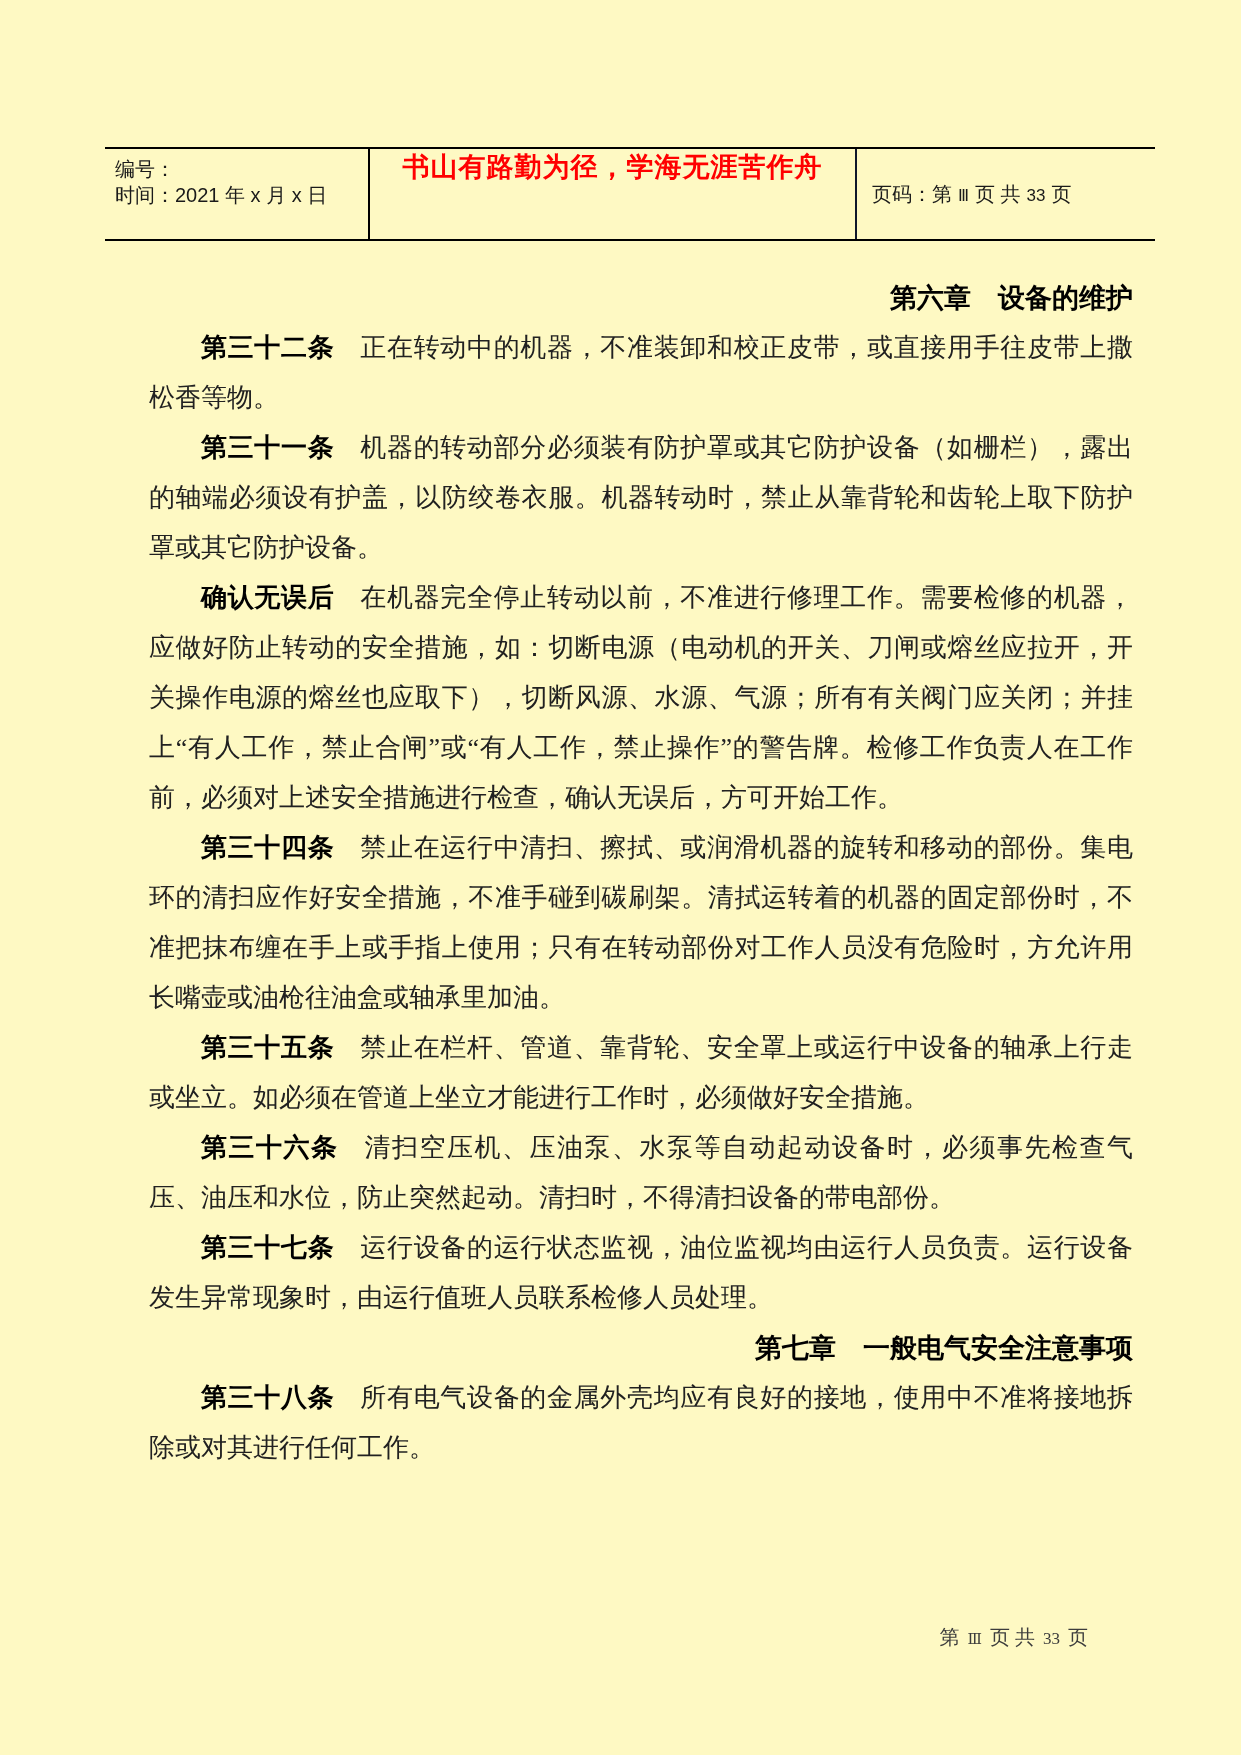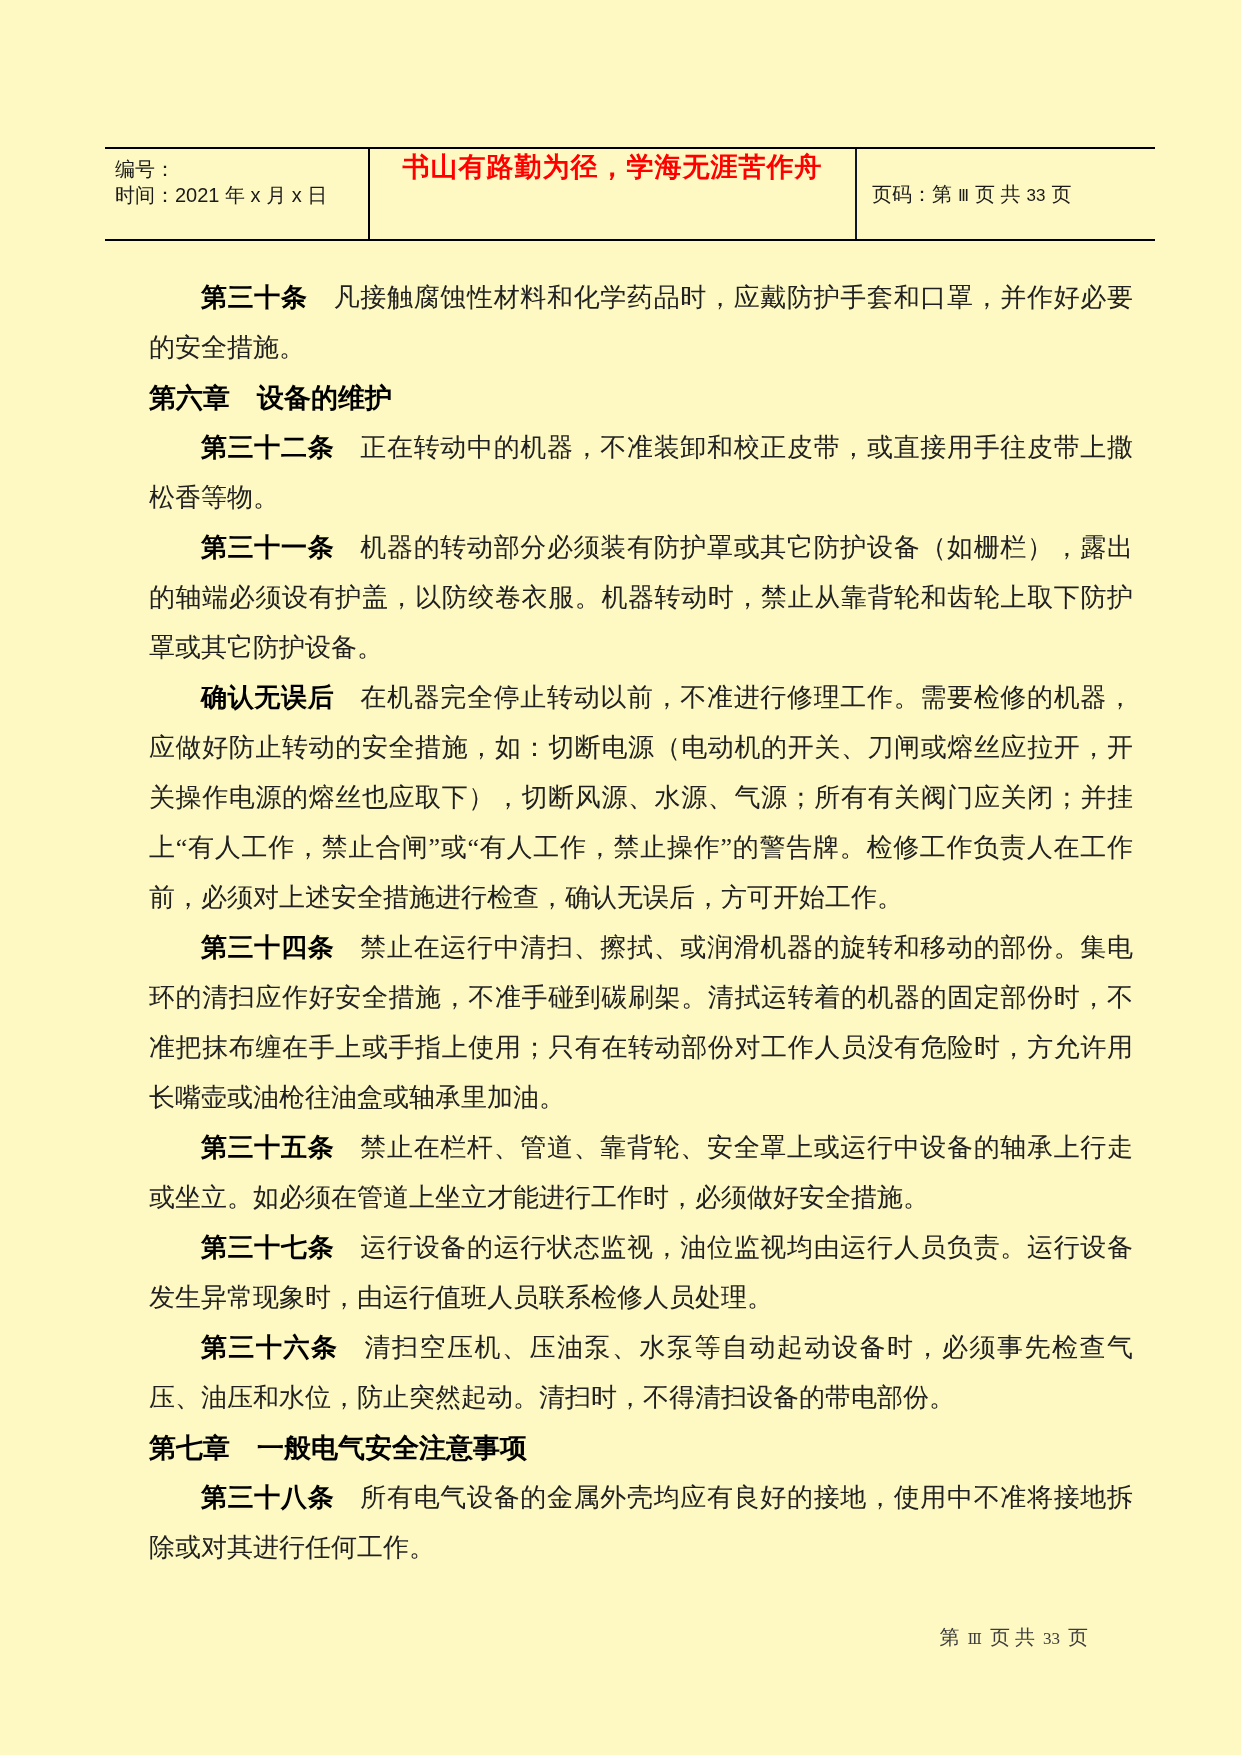--- a/index.html
+++ b/index.html
@@ -77,21 +77,21 @@
   .document-body p.article {
     margin: 0;
     text-indent: 52px;
   }
   .article-num {
     font-weight: 700;
     color: #000;
     margin-right: 26px;
   }
   .chapter-heading {
-    text-align: left;
+    text-align: right;
     font-family: "Liberation Sans", "DejaVu Sans", sans-serif;
     font-weight: 700;
     font-size: 27px;
     color: #000;
   }
 
   
   .page-footer {
     position: absolute;
     top: 1624px;
@@ -123,29 +123,28 @@
       <span class="motto" style="color: rgb(255, 0, 0);">书山有路勤为径，学海无涯苦作舟</span>
     </div>
     <div class="hcell hcell-right">
       <span class="pg">
         <span>页码：第</span><span class="roman">Ⅲ</span><span>页 共</span><span class="digits">33</span><span>页</span>
       </span>
     </div>
   </div>
 
   <div class="document-body">
-      <p class="article"><span class="article-num">第三十条</span>凡接触腐蚀性材料和化学药品时，应戴防护手套和口罩，并作好必要的安全措施。</p>
       <div class="chapter-heading">第六章　设备的维护</div>
       <p class="article"><span class="article-num">第三十二条</span>正在转动中的机器，不准装卸和校正皮带，或直接用手往皮带上撒松香等物。</p>
       <p class="article"><span class="article-num">第三十一条</span>机器的转动部分必须装有防护罩或其它防护设备（如栅栏），露出的轴端必须设有护盖，以防绞卷衣服。机器转动时，禁止从靠背轮和齿轮上取下防护罩或其它防护设备。</p>
       <p class="article"><span class="article-num">确认无误后</span>在机器完全停止转动以前，不准进行修理工作。需要检修的机器，应做好防止转动的安全措施，如：切断电源（电动机的开关、刀闸或熔丝应拉开，开关操作电源的熔丝也应取下），切断风源、水源、气源；所有有关阀门应关闭；并挂上“有人工作，禁止合闸”或“有人工作，禁止操作”的警告牌。检修工作负责人在工作前，必须对上述安全措施进行检查，确认无误后，方可开始工作。</p>
       <p class="article"><span class="article-num">第三十四条</span>禁止在运行中清扫、擦拭、或润滑机器的旋转和移动的部份。集电环的清扫应作好安全措施，不准手碰到碳刷架。清拭运转着的机器的固定部份时，不准把抹布缠在手上或手指上使用；只有在转动部份对工作人员没有危险时，方允许用长嘴壶或油枪往油盒或轴承里加油。</p>
       <p class="article"><span class="article-num">第三十五条</span>禁止在栏杆、管道、靠背轮、安全罩上或运行中设备的轴承上行走或坐立。如必须在管道上坐立才能进行工作时，必须做好安全措施。</p>
+      <p class="article"><span class="article-num">第三十六条</span>清扫空压机、压油泵、水泵等自动起动设备时，必须事先检查气压、油压和水位，防止突然起动。清扫时，不得清扫设备的带电部份。</p>
       <p class="article"><span class="article-num">第三十七条</span>运行设备的运行状态监视，油位监视均由运行人员负责。运行设备发生异常现象时，由运行值班人员联系检修人员处理。</p>
-      <p class="article"><span class="article-num">第三十六条</span>清扫空压机、压油泵、水泵等自动起动设备时，必须事先检查气压、油压和水位，防止突然起动。清扫时，不得清扫设备的带电部份。</p>
       <div class="chapter-heading">第七章　一般电气安全注意事项</div>
       <p class="article"><span class="article-num">第三十八条</span>所有电气设备的金属外壳均应有良好的接地，使用中不准将接地拆除或对其进行任何工作。</p>
     </div>
 
   <div class="page-footer">
     <span>第</span><span class="roman">Ⅲ</span><span>页 共</span><span class="digits">33</span><span>页</span>
   </div>
 
 </div>
 

